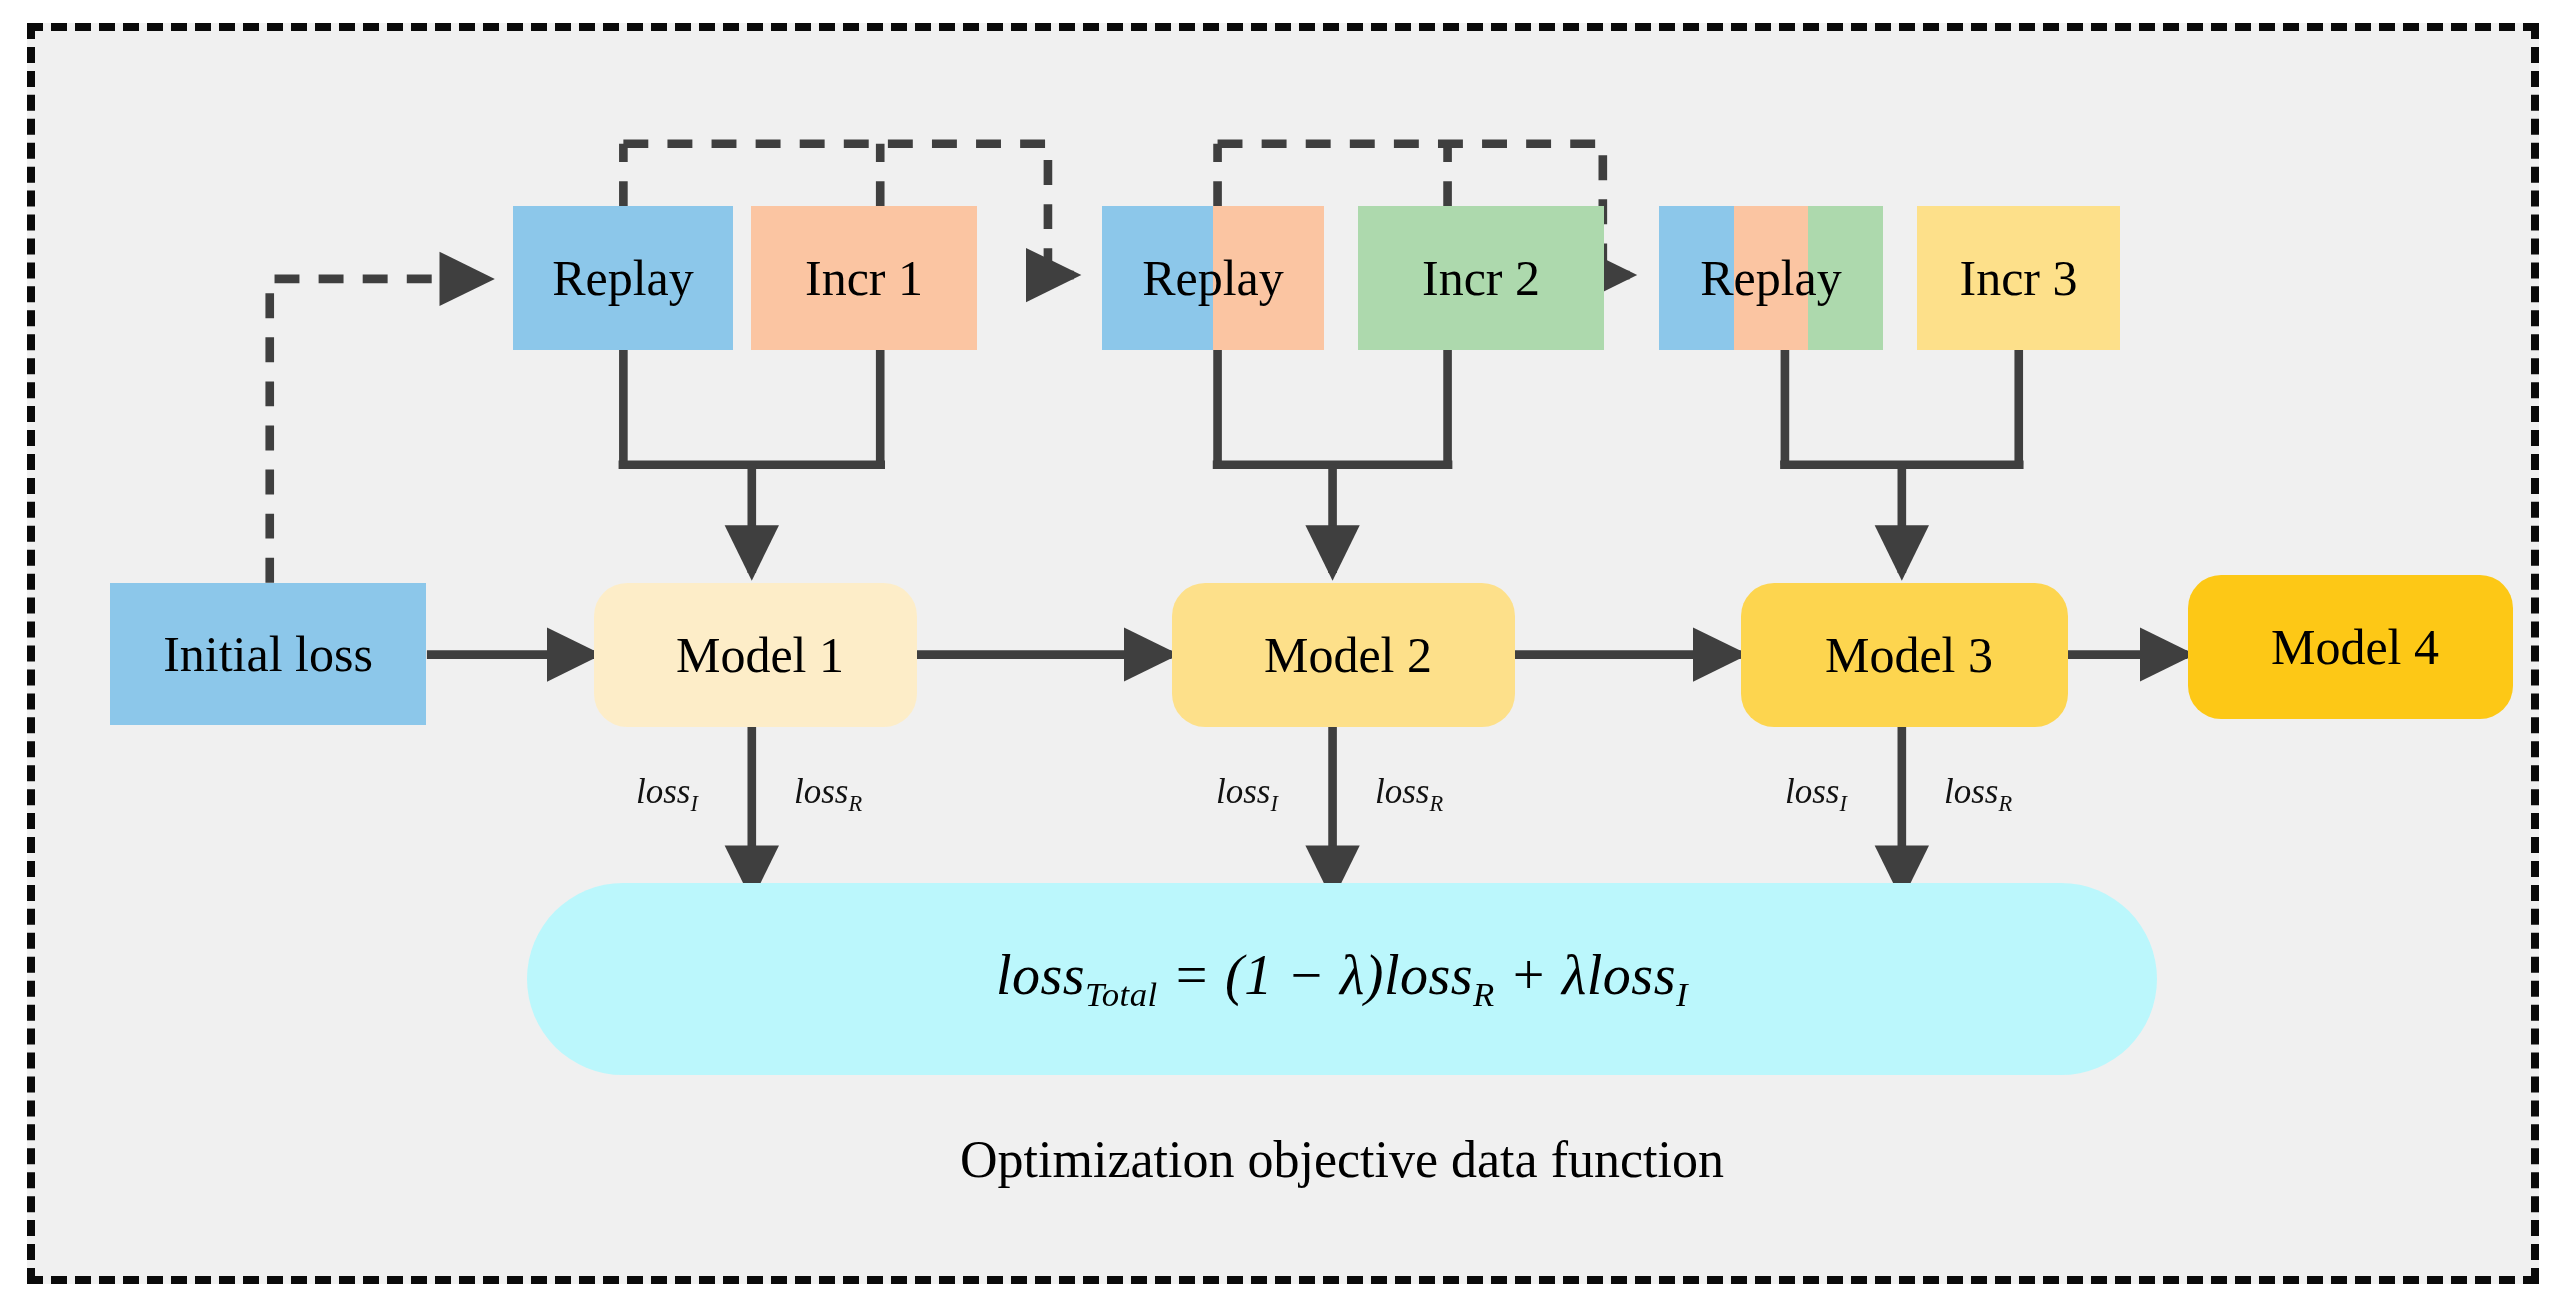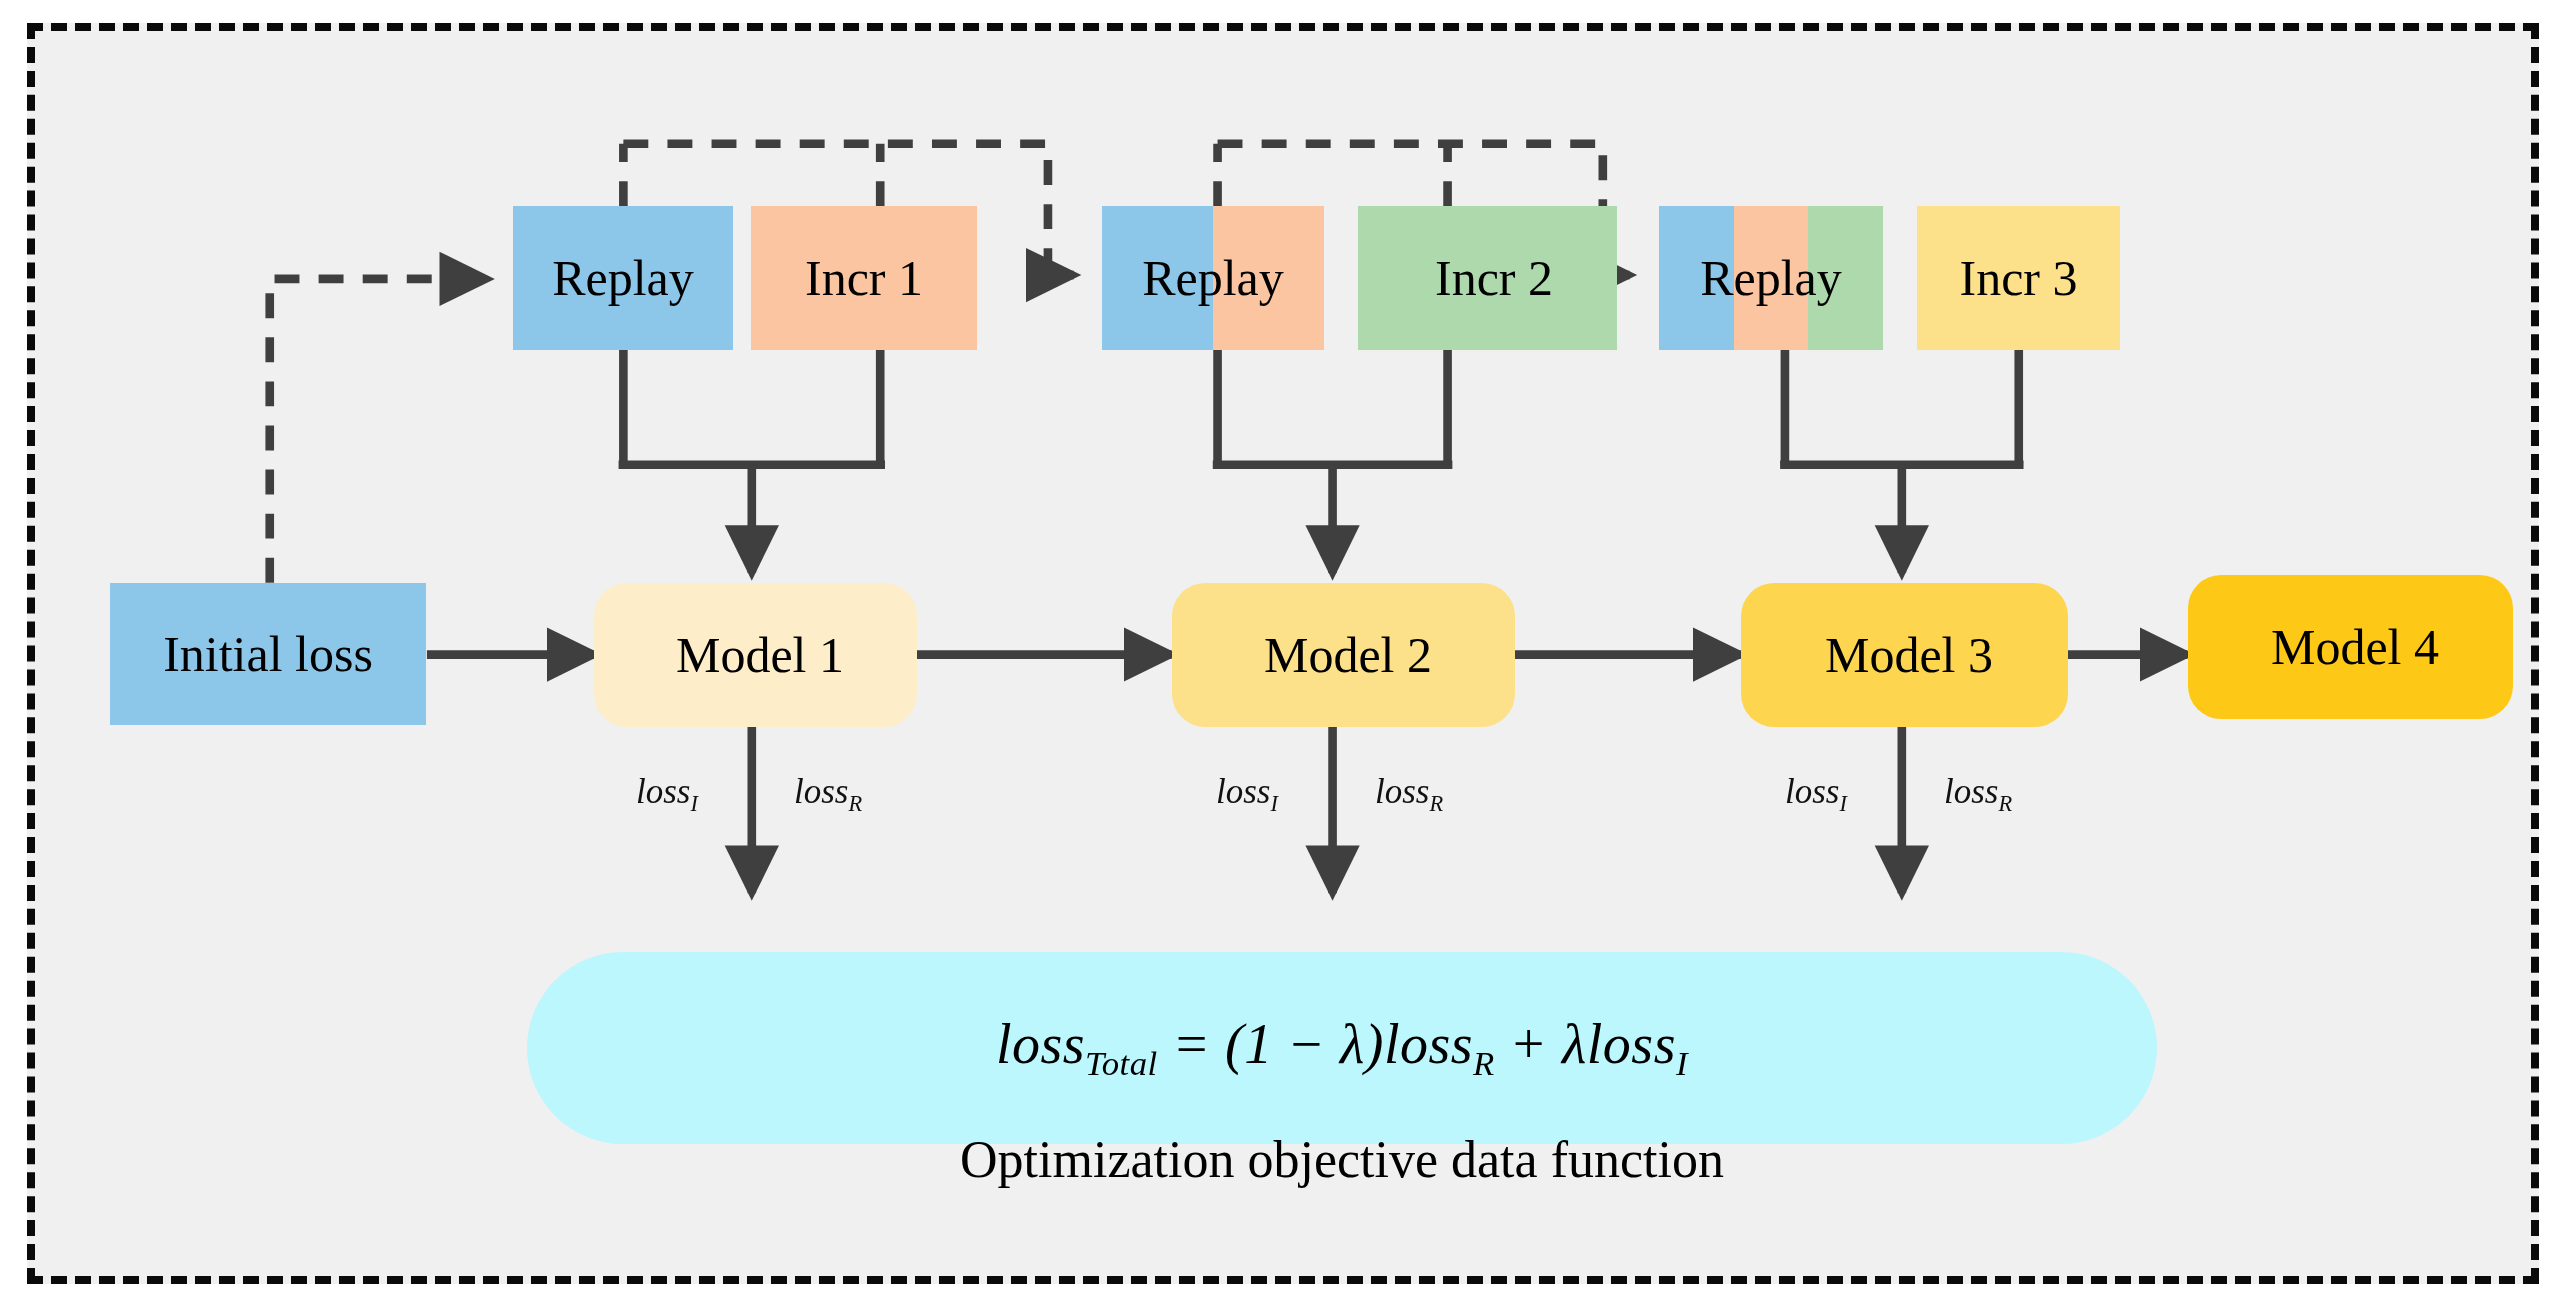--- a/index.html
+++ b/index.html
@@ -78,21 +78,21 @@
     border-radius: 33px;
     padding-left: 9px;
   }
   .model .label {
     font-size: 50px;
     line-height: 1;
   }
   
   #loss-pill {
     left: 527px;
-    top: 952px;
+    top: 883px;
     width: 1630px;
     height: 192px;
     background: #bbf7fc;
     border-radius: 96px;
   }
   #loss-pill .label {
     font-style: italic;
     font-size: 56px;
     letter-spacing: 0.5px;
     white-space: nowrap;
@@ -191,21 +191,21 @@
   </div>
 
   <div class="node block" id="replay-2" style="left:1102px; top:206px; width:222px;">
     <div class="stripes">
       <i style="background:#8cc7ea"></i>
         <i style="background:#fbc5a2"></i>
     </div>
     <span class="label">Replay</span>
   </div>
 
-  <div class="node block" id="incr-2" style="left:1358px; top:206px; width:246px; background:#add9ad;padding-left:13px;">
+  <div class="node block" id="incr-2" style="left:1358px; top:206px; width:246px; background:#add9ad;">
     <span class="label">Incr 2</span>
   </div>
 
   <div class="node block" id="replay-3" style="left:1659px; top:206px; width:224px;">
     <div class="stripes">
       <i style="background:#8cc7ea"></i>
         <i style="background:#fbc5a2"></i>
         <i style="background:#add9ad"></i>
     </div>
     <span class="label">Replay</span>

